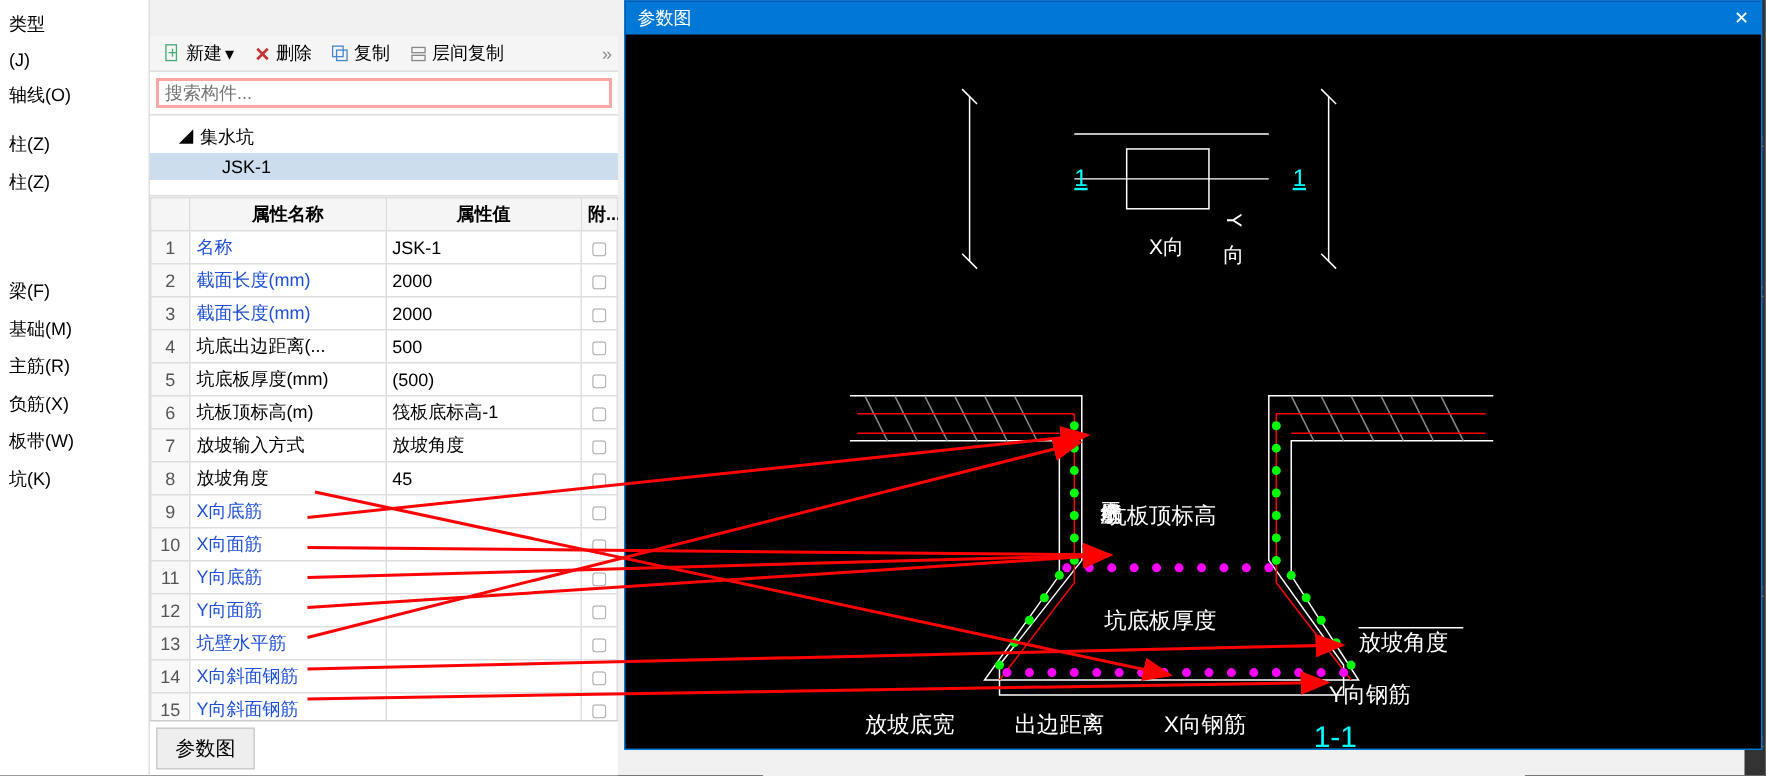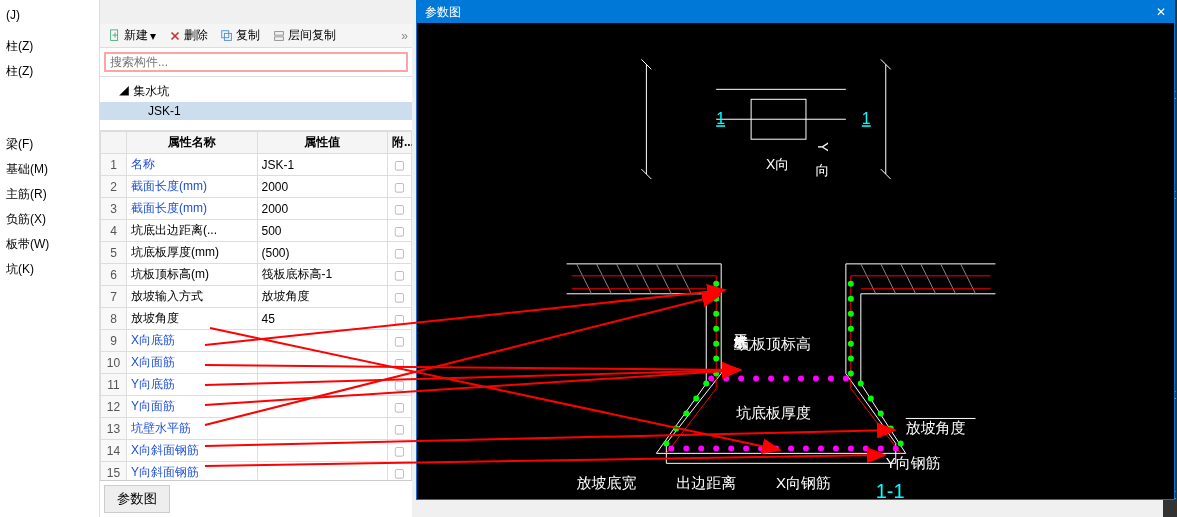--- a/index.html
+++ b/index.html
@@ -37,21 +37,23 @@
   .dialog-body svg { width:100%; height:100%; }
   .right-strip { position:absolute; right:0; top:0; width:14px; height:100%; background:#333; color:#ff0; font-size:10px; padding-top:40px; z-index:9; }
   .right-strip div { height:50px; }
   .red-arrows { position:absolute; left:100px; top:0; pointer-events:none; z-index:20; }
 </style>
 </head>
 <body>
 
 <div class="app">
   <div class="left-nav" id="leftnav">
+      <div>类型</div>
       <div>(J)</div>
+      <div>轴线(O)</div>
       <div class="active"></div>
       <div>柱(Z)</div>
       <div>柱(Z)</div>
       <div></div>
       <div></div>
       <div></div>
       <div></div>
       <div></div>
       <div></div>
       <div>梁(F)</div>

